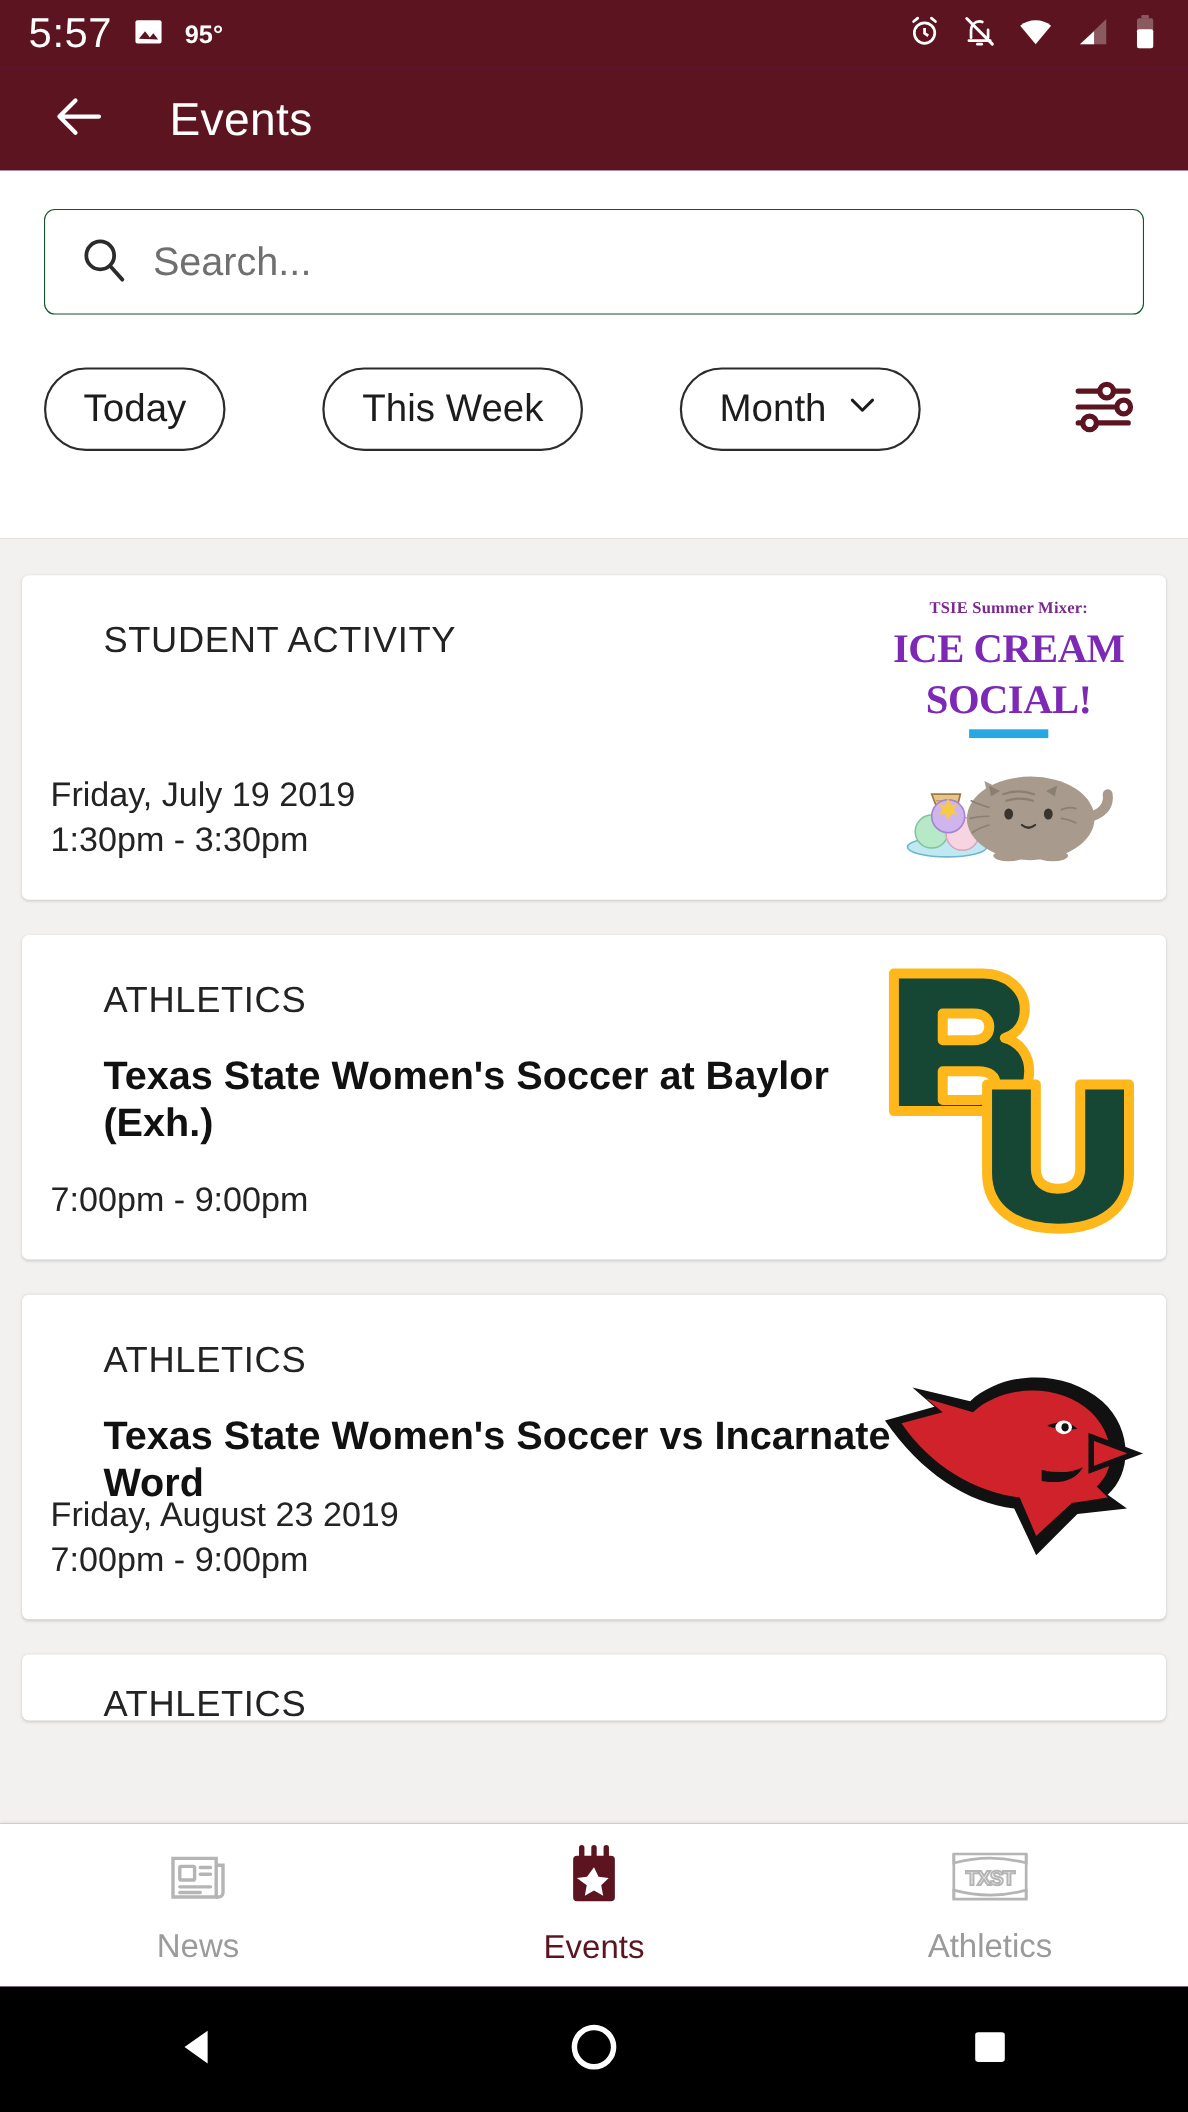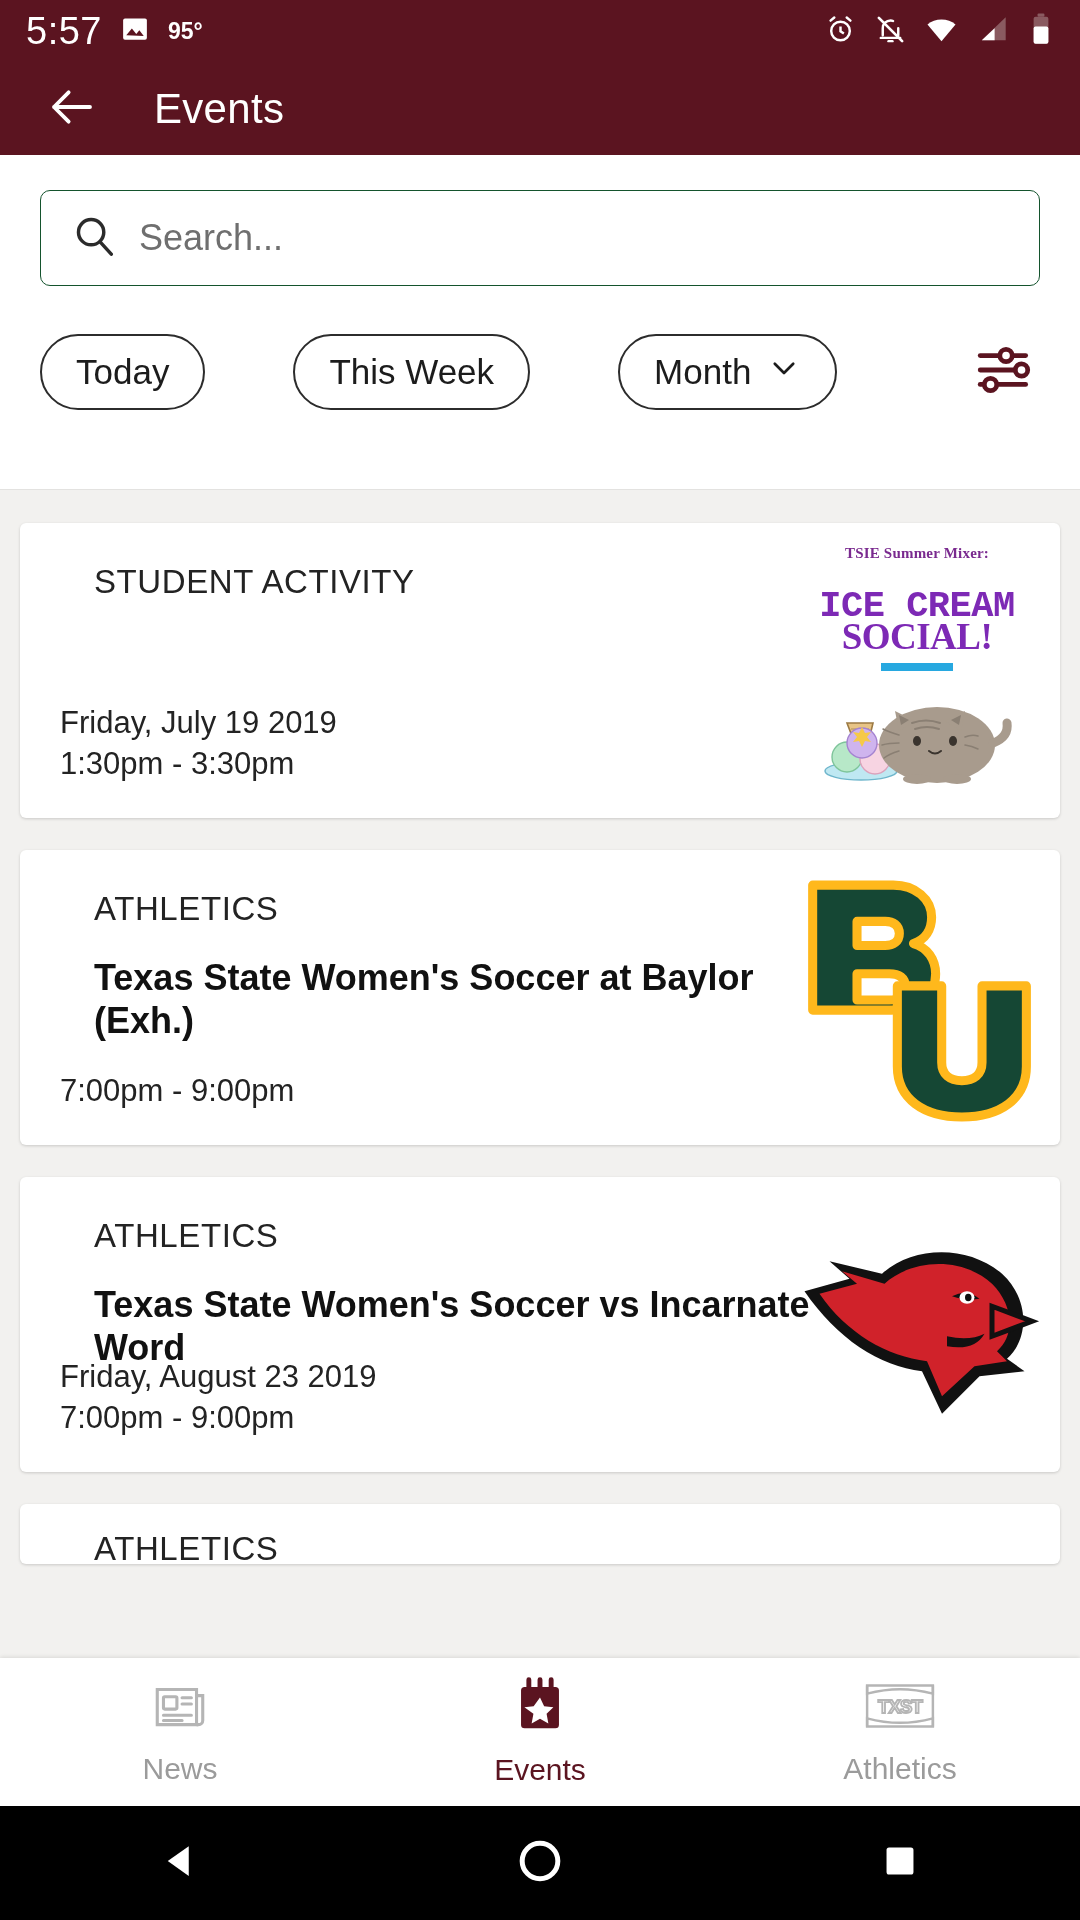--- a/index.html
+++ b/index.html
@@ -64,31 +64,31 @@
     overflow:hidden; background:#f2f1ef; padding-top:33px;
   }
   .card{
     position:relative; margin:0 20px 32px 20px; background:#ffffff;
     border-radius:6px; box-shadow:0 1px 3px rgba(0,0,0,.17);
     height:295px; overflow:hidden;
   }
   .card-body{ position:absolute; inset:0; padding:40px 40px 0 40px;margin-left:34px; }
   .cat{ font-size:33px; color:#232323; letter-spacing:.6px; }
   .title{ font-size:36px; font-weight:700; color:#111; margin-top:28px; line-height:1.2; max-width:760px; }
-  .when{ position:absolute; left:40px; bottom:34px; font-size:31px; color:#232323; line-height:1.33; }
+  .when{ position:absolute; left:26px; bottom:34px; font-size:31px; color:#232323; line-height:1.33; }
 
   .thumb{ position:absolute; right:18px; top:18px; width:250px; height:260px; }
 
   
   .poster{ width:100%; height:100%; background:#fff; position:relative; overflow:hidden; }
   .poster .pre{ position:absolute; top:4px; left:0; right:0; text-align:center;
     font-family:"Liberation Serif", serif; font-size:15px; font-weight:700; color:#7a2a8f; letter-spacing:.2px; }
   .poster .big1, .poster .big2{ position:absolute; left:0; right:0; text-align:center;
     font-family:"Liberation Serif", serif; font-weight:700; color:#7d29b5; letter-spacing:-.5px; }
-  .poster .big1{ top:44px; font-size:37px;font-family:Liberation Mono, monospace; }
+  .poster .big1{ top:28px; font-size:37px; }
   .poster .big2{ top:74px; font-size:37px; }
   .poster .rule{ position:absolute; top:122px; left:50%; transform:translateX(-50%); width:72px; height:8px; background:#27a8e0; }
   .poster .cat-art{ position:absolute; bottom:8px; left:50%; transform:translateX(-50%); }
 
   
   .bu{ width:100%; height:100%; display:flex; align-items:center; justify-content:center; }
 
   
   .card-bird{ width:100%; height:100%; display:flex; align-items:center; justify-content:center; }
 

